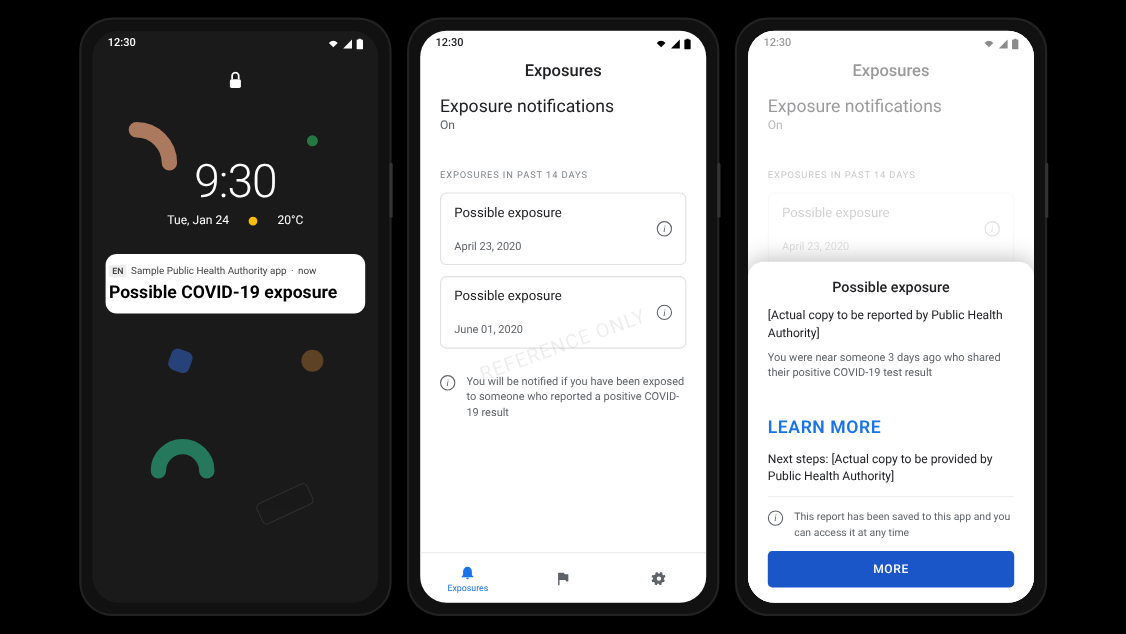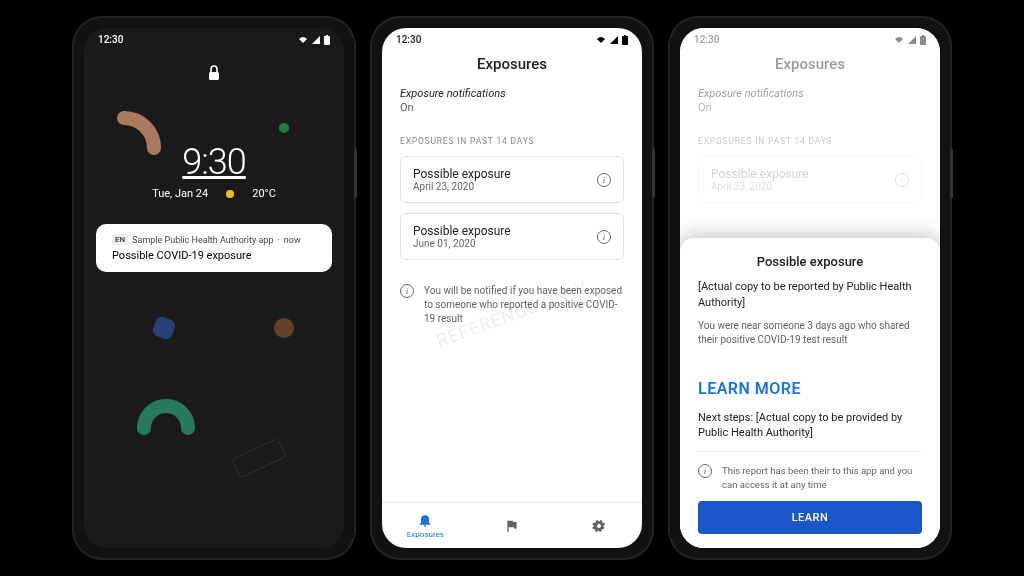--- a/index.html
+++ b/index.html
@@ -9,39 +9,39 @@
 .screen { width:100%; height:100%; border-radius:24px; overflow:hidden; position:relative; background:#fff; }
 .statusbar { display:flex; justify-content:space-between; align-items:center; padding:6px 14px 2px; font-size:10px; font-weight:500; }
 .statusbar.dark { color:#fff; }
 .status-right { display:flex; gap:3px; align-items:center; }
 
 
 .lockscreen { background:#1a1a1a; color:#fff; height:100%; position:relative; overflow:hidden; }
 .lock-deco { position:absolute; inset:0; opacity:0.85; }
 .lock-icon { display:flex; justify-content:center; margin-top:18px; }
 .clock { text-align:center; margin-top:60px; }
-.clock-time { font-size:36px; font-weight:300; letter-spacing:-1px;text-decoration:underline; }
+.clock-time { font-size:42px; font-weight:300; letter-spacing:-1px; }
 .clock-date { font-size:11px; margin-top:4px; display:flex; gap:18px; justify-content:center; align-items:center; }
 .sun { width:8px; height:8px; background:#fbbc04; border-radius:50%; display:inline-block; }
-.notif { background:#fff; color:#000; border-radius:10px; margin:24px 12px; padding:10px 16px; }
+.notif { background:#fff; color:#000; border-radius:10px; margin:24px 12px; padding:10px 3px; }
 .notif-meta { font-size:9px; color:#444; display:flex; gap:4px; align-items:center; }
 .notif-badge { font-size:8px; font-weight:600; background:#eee; border-radius:2px; padding:1px 3px; }
-.notif-title { font-size:11px; font-weight:400; margin-top:4px; }
+.notif-title { font-size:16px; font-weight:700; margin-top:4px; }
 .notif-body { font-size:10px; color:#444; margin-top:2px; line-height:1.35; }
 
 
 .appscreen { background:#fff; color:#202124; height:100%; display:flex; flex-direction:column; position:relative; }
 .apptitle { text-align:center; font-size:15px; font-weight:500; padding:8px 0 14px; }
 .section { padding:0 18px; }
-.setting-title { font-size:11px;font-style:italic; }
+.setting-title { font-size:16px; }
 .setting-val { font-size:11px; color:#5f6368; margin-top:1px; }
-.subhead { font-size:8.5px; letter-spacing:0.8px; color:#80868b; margin:22px 0 10px; text-transform:uppercase; }
+.subhead { font-size:8.5px; letter-spacing:0.8px; color:#80868b; margin:35px 0 10px; text-transform:uppercase; }
 .card { border:1px solid #e0e0e0; border-radius:6px; padding:10px 12px; margin-bottom:10px; display:flex; justify-content:space-between; align-items:center; }
 .card-title { font-size:12px; }
-.card-sub { font-size:10px; color:#5f6368; margin-top:0; }
+.card-sub { font-size:10px; color:#5f6368; margin-top:19px; }
 .info-icon { width:14px; height:14px; border:1.2px solid #5f6368; border-radius:50%; display:inline-flex; align-items:center; justify-content:center; font-size:9px; font-style:italic; font-family:serif; color:#5f6368; flex-shrink:0; }
 .footnote { display:flex; gap:10px; padding:14px 18px; font-size:10px; color:#5f6368; line-height:1.4; }
 .watermark { position:absolute; top:55%; left:50%; transform:translate(-50%,-50%) rotate(-20deg); font-size:18px; color:rgba(0,0,0,0.07); font-weight:400; letter-spacing:1px; pointer-events:none; white-space:nowrap; }
 .tabbar { border-top:1px solid #e8eaed; display:flex; height:46px; margin-top:auto; }
 .tab { flex:1; display:flex; flex-direction:column; align-items:center; justify-content:center; gap:2px; font-size:8px; color:#5f6368; }
 .tab.active { color:#1a73e8; }
 .tab svg { width:16px; height:16px; }
 
 
 .dimmed { position:absolute; inset:0; background:#fff; }
@@ -204,18 +204,18 @@
       </div>
     </div>
     <div class="sheet">
       <div class="sheet-title">Possible exposure</div>
       <div class="sheet-p">[Actual copy to be reported by Public Health Authority]</div>
       <div class="sheet-sub">You were near someone 3 days ago who shared their positive COVID-19 test result</div>
       <div class="link">LEARN MORE</div>
       <div class="sheet-p">Next steps: [Actual copy to be provided by Public Health Authority]</div>
       <div class="sheet-foot">
         <span class="info-icon">i</span>
-        <span>This report has been their to this app and you can access it at any time</span>
-      </div>
-      <div class="done-btn">LEARN</div>
+        <span>This report has been saved to this app and you can access it at any time</span>
+      </div>
+      <div class="done-btn">MORE</div>
     </div>
   </div>
 </div>
 
 </body></html>

